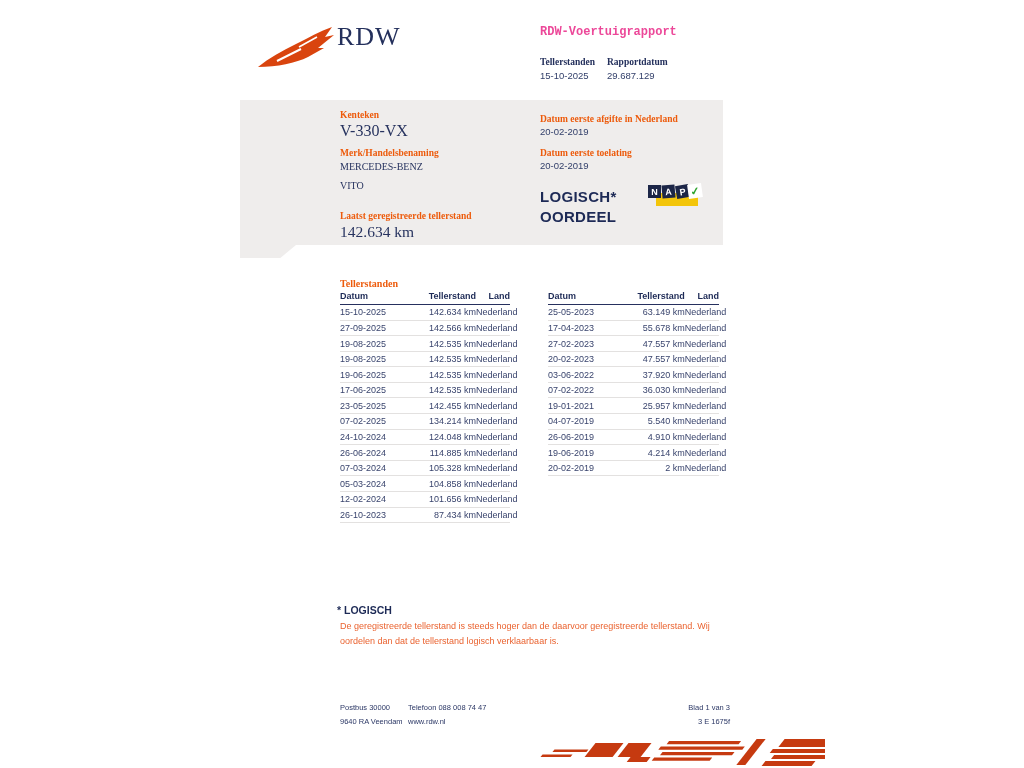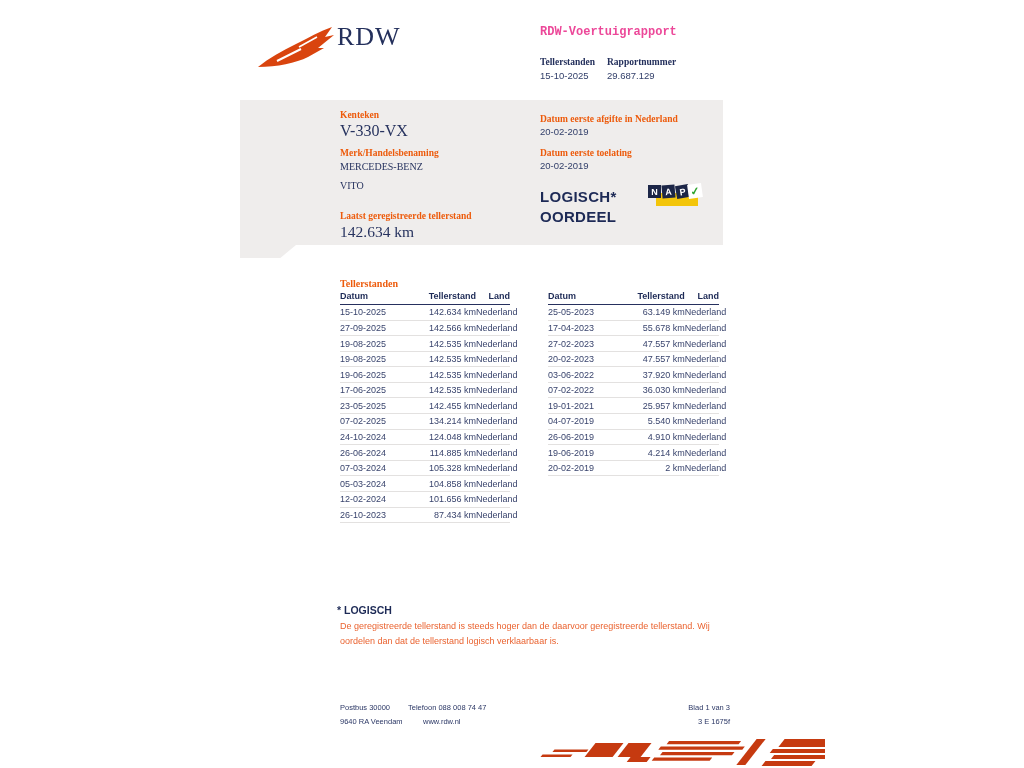--- a/index.html
+++ b/index.html
@@ -40,37 +40,37 @@
   .mtable .c1{width:70px;text-align:right;}
   .mtable .c2{width:34px;text-align:right;}
 
   
   .expl-head{left:337px;top:604px;font-size:10.5px;font-weight:bold;color:#1d2a56;}
   .expl-body{left:340px;top:619px;width:392px;font-size:9px;line-height:14.5px;color:#ea6330;}
 
   
   .foot{font-size:7.5px;color:#2c3866;line-height:14px;}
   .foot-right{text-align:right;width:90px;}
-  .foot a{color:#2c3866;text-decoration:none;margin-left:15px;}
+  .foot a{color:#2c3866;text-decoration:none;}
 </style>
 </head>
 <body>
 
 <div class="page">
 
   <svg class="abs" style="left:255px;top:25px;" width="80" height="46" viewBox="0 0 80 46">
     <path fill="#d9440e" d="M3 42 C 14 33, 27 26, 41 19 C 53 13, 65 6, 77 2 L 70 12 L 79 10 L 63 23 L 69 23 L 53 32 C 41 38, 22 42, 3 42 Z"></path>
     <path d="M22 36 L46 24" stroke="#ffffff" stroke-width="2" fill="none"></path>
     <path d="M44 22 L62 12" stroke="#ffffff" stroke-width="1.6" fill="none"></path>
   </svg>
   <div class="abs logo-text">RDW</div>
 
   <div class="abs doc-title">RDW-Voertuigrapport</div>
   <div class="abs meta-label" style="left:540px;top:57px;">Tellerstanden</div>
-  <div class="abs meta-label" style="left:607px;top:57px;">Rapportnummer</div>
+  <div class="abs meta-label" style="left:607px;top:57px;">Rapportdatum</div>
   <div class="abs meta-value" style="left:540px;top:70px;">15-10-2025</div>
   <div class="abs meta-value" style="left:607px;top:70px;">29.687.129</div>
 
   <div class="abs card"></div>
   <div class="abs card-tail"></div>
 
   <div class="abs field-label" style="left:340px;top:110px;">Kenteken</div>
   <div class="abs field-big" style="left:340px;top:122px;">V-330-VX</div>
   <div class="abs field-label" style="left:340px;top:148px;">Merk/Handelsbenaming</div>
   <div class="abs field-med" style="left:340px;top:161px;">MERCEDES-BENZ</div>

